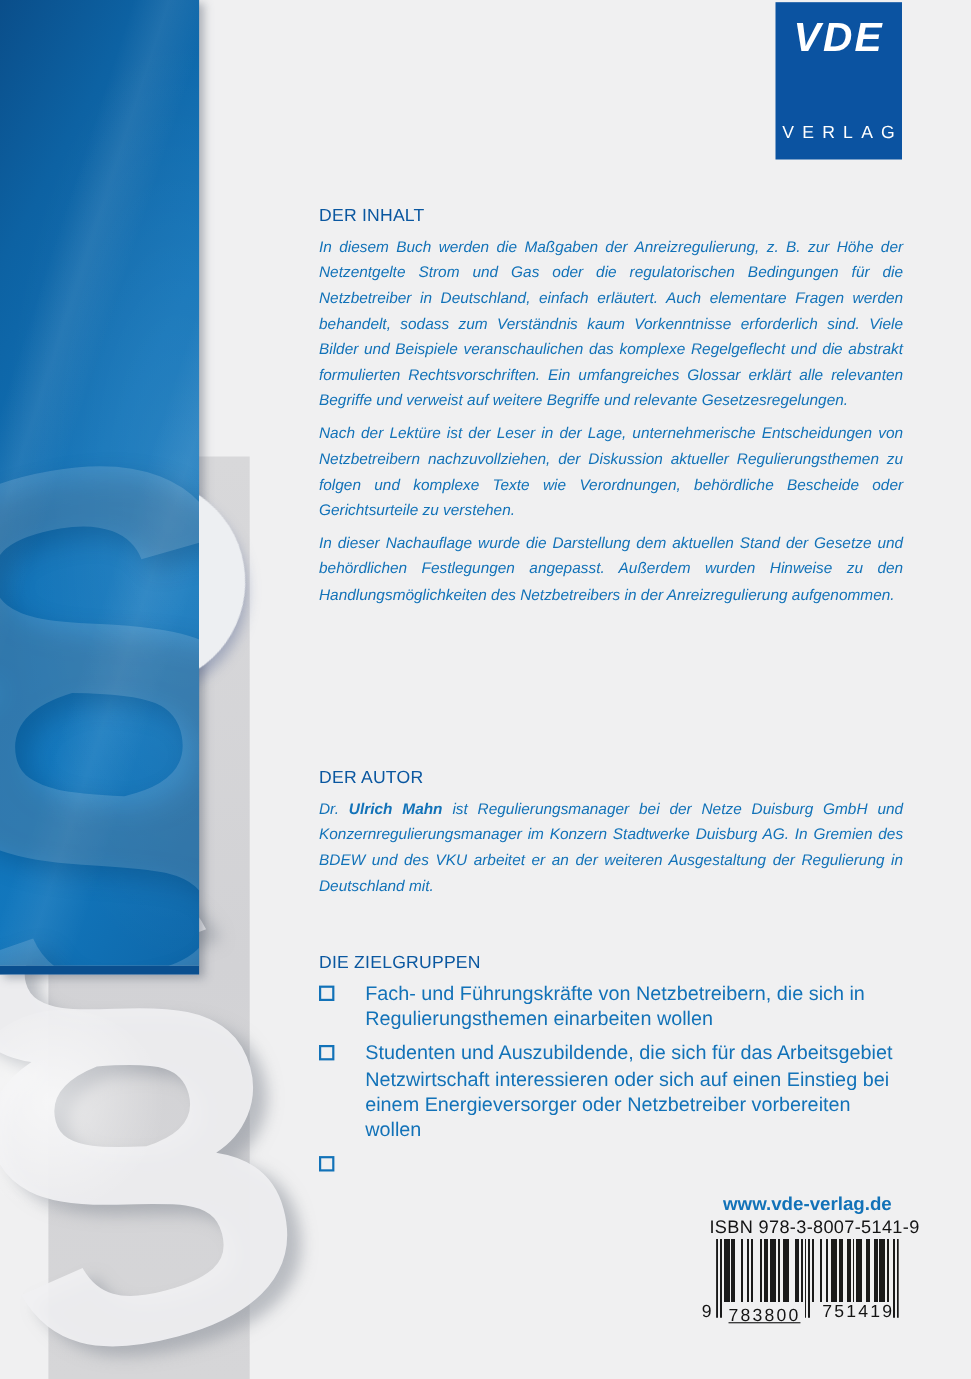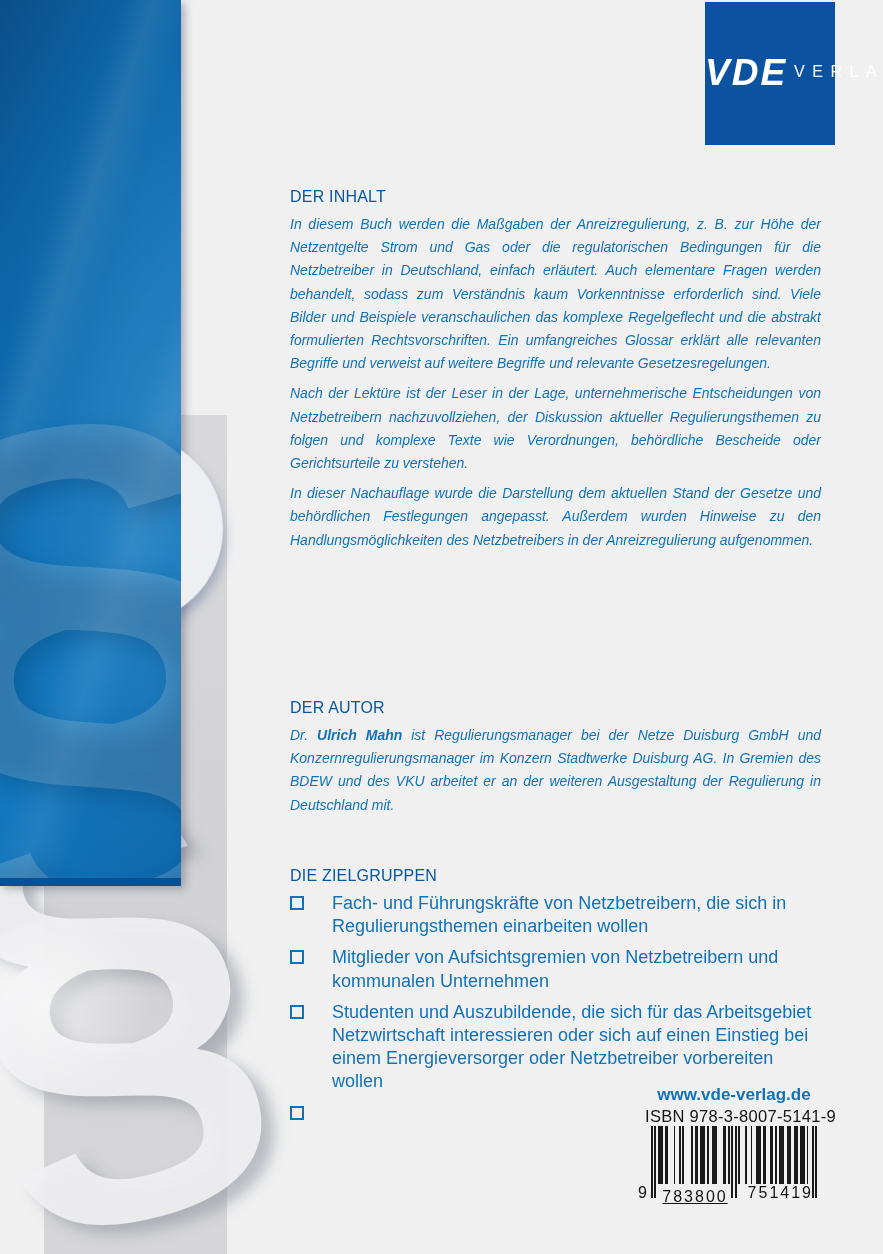--- a/index.html
+++ b/index.html
@@ -68,23 +68,23 @@
     position:absolute;left:-148px;top:14px;width:190px;height:190px;
     border:44px solid transparent;
     border-top-color:#edeff2;border-right-color:#edeff2;
     border-radius:50%;
     transform:rotate(24deg);
     filter:drop-shadow(5px 7px 6px rgba(70,90,140,0.38));
   }
 
   
   .logo{
-    position:absolute;left:705px;top:2px;width:130px;height:143px;
+    position:absolute;left:705px;top:2px;width:115px;height:143px;
     background:var(--logo-bg);z-index:6;
-    display:flex;flex-direction:row;align-items:center;justify-content:space-between;
+    display:flex;flex-direction:column;align-items:center;justify-content:space-between;
     padding:13px 0 16px 0;color:#fff;
   }
   .logo-vde{
     font-size:37px;font-weight:bold;font-style:italic;letter-spacing:2px;line-height:1;
   }
   .logo-verlag{
     font-size:16px;font-weight:400;letter-spacing:7.5px;padding-left:7px;line-height:1;
   }
 
   
@@ -161,24 +161,20 @@
     <p><span>Dr.</span>
       <b>Ulrich Mahn</b>
       <span>ist Regulierungsmanager bei der Netze Duisburg GmbH und Konzernregulierungsmanager im Konzern Stadtwerke Duisburg AG. In Gremien des BDEW und des VKU arbeitet er an der weiteren Ausgestaltung der Regulierung in Deutschland mit.</span></p>
   </div>
 
   <div class="section sec-ziel">
     <h2>DIE ZIELGRUPPEN</h2>
     <div class="tg-item">
       <span class="tg-box"></span>
       <span class="tg-text">Fach- und Führungskräfte von Netzbetreibern, die sich in Regulierungsthemen einarbeiten wollen</span>
-    </div>
-    <div class="tg-item">
-      <span class="tg-box"></span>
-      <span class="tg-text">Mitglieder von Aufsichtsgremien von Netzbetreibern und kommunalen Unternehmen</span>
     </div>
     <div class="tg-item">
       <span class="tg-box"></span>
       <span class="tg-text">Studenten und Auszubildende, die sich für das Arbeitsgebiet Netzwirtschaft interessieren oder sich auf einen Einstieg bei einem Energieversorger oder Netzbetreiber vorbereiten wollen</span>
     </div>
     <div class="tg-item">
       <span class="tg-box"></span>
     </div>
   </div>
 

